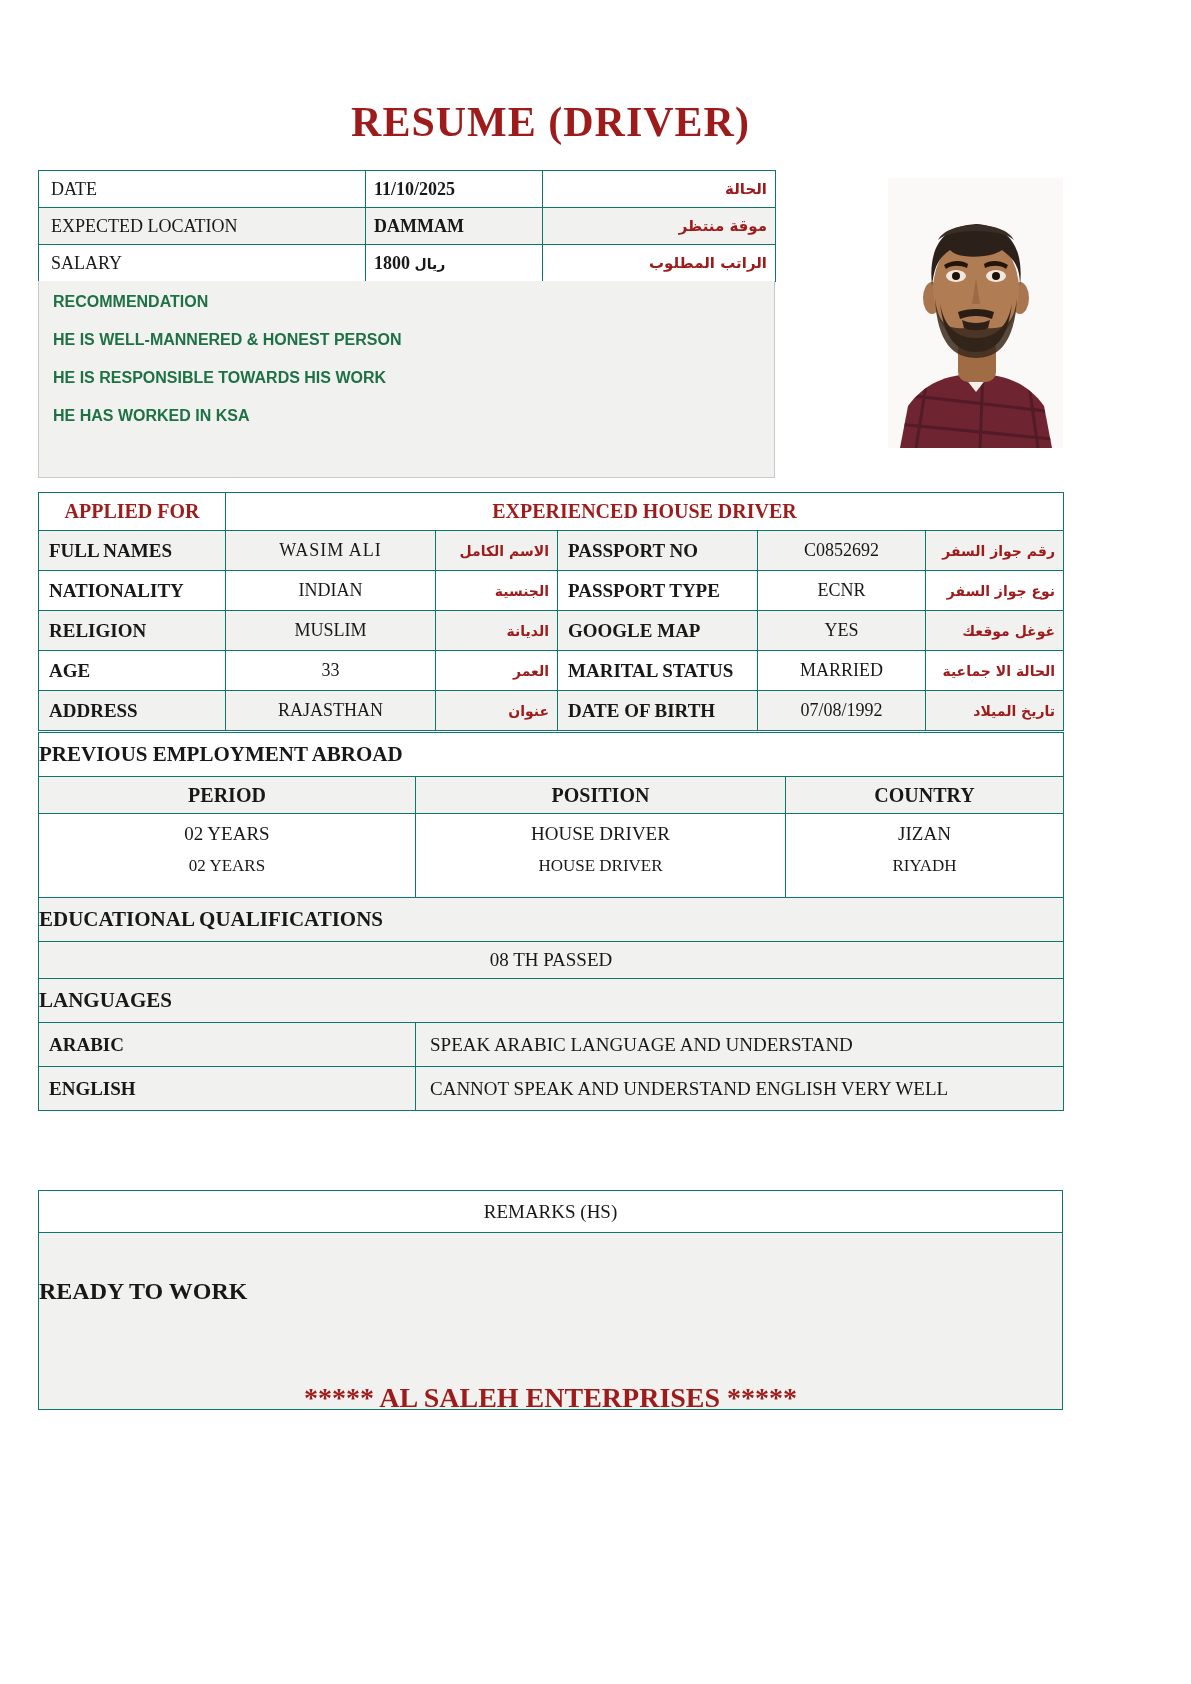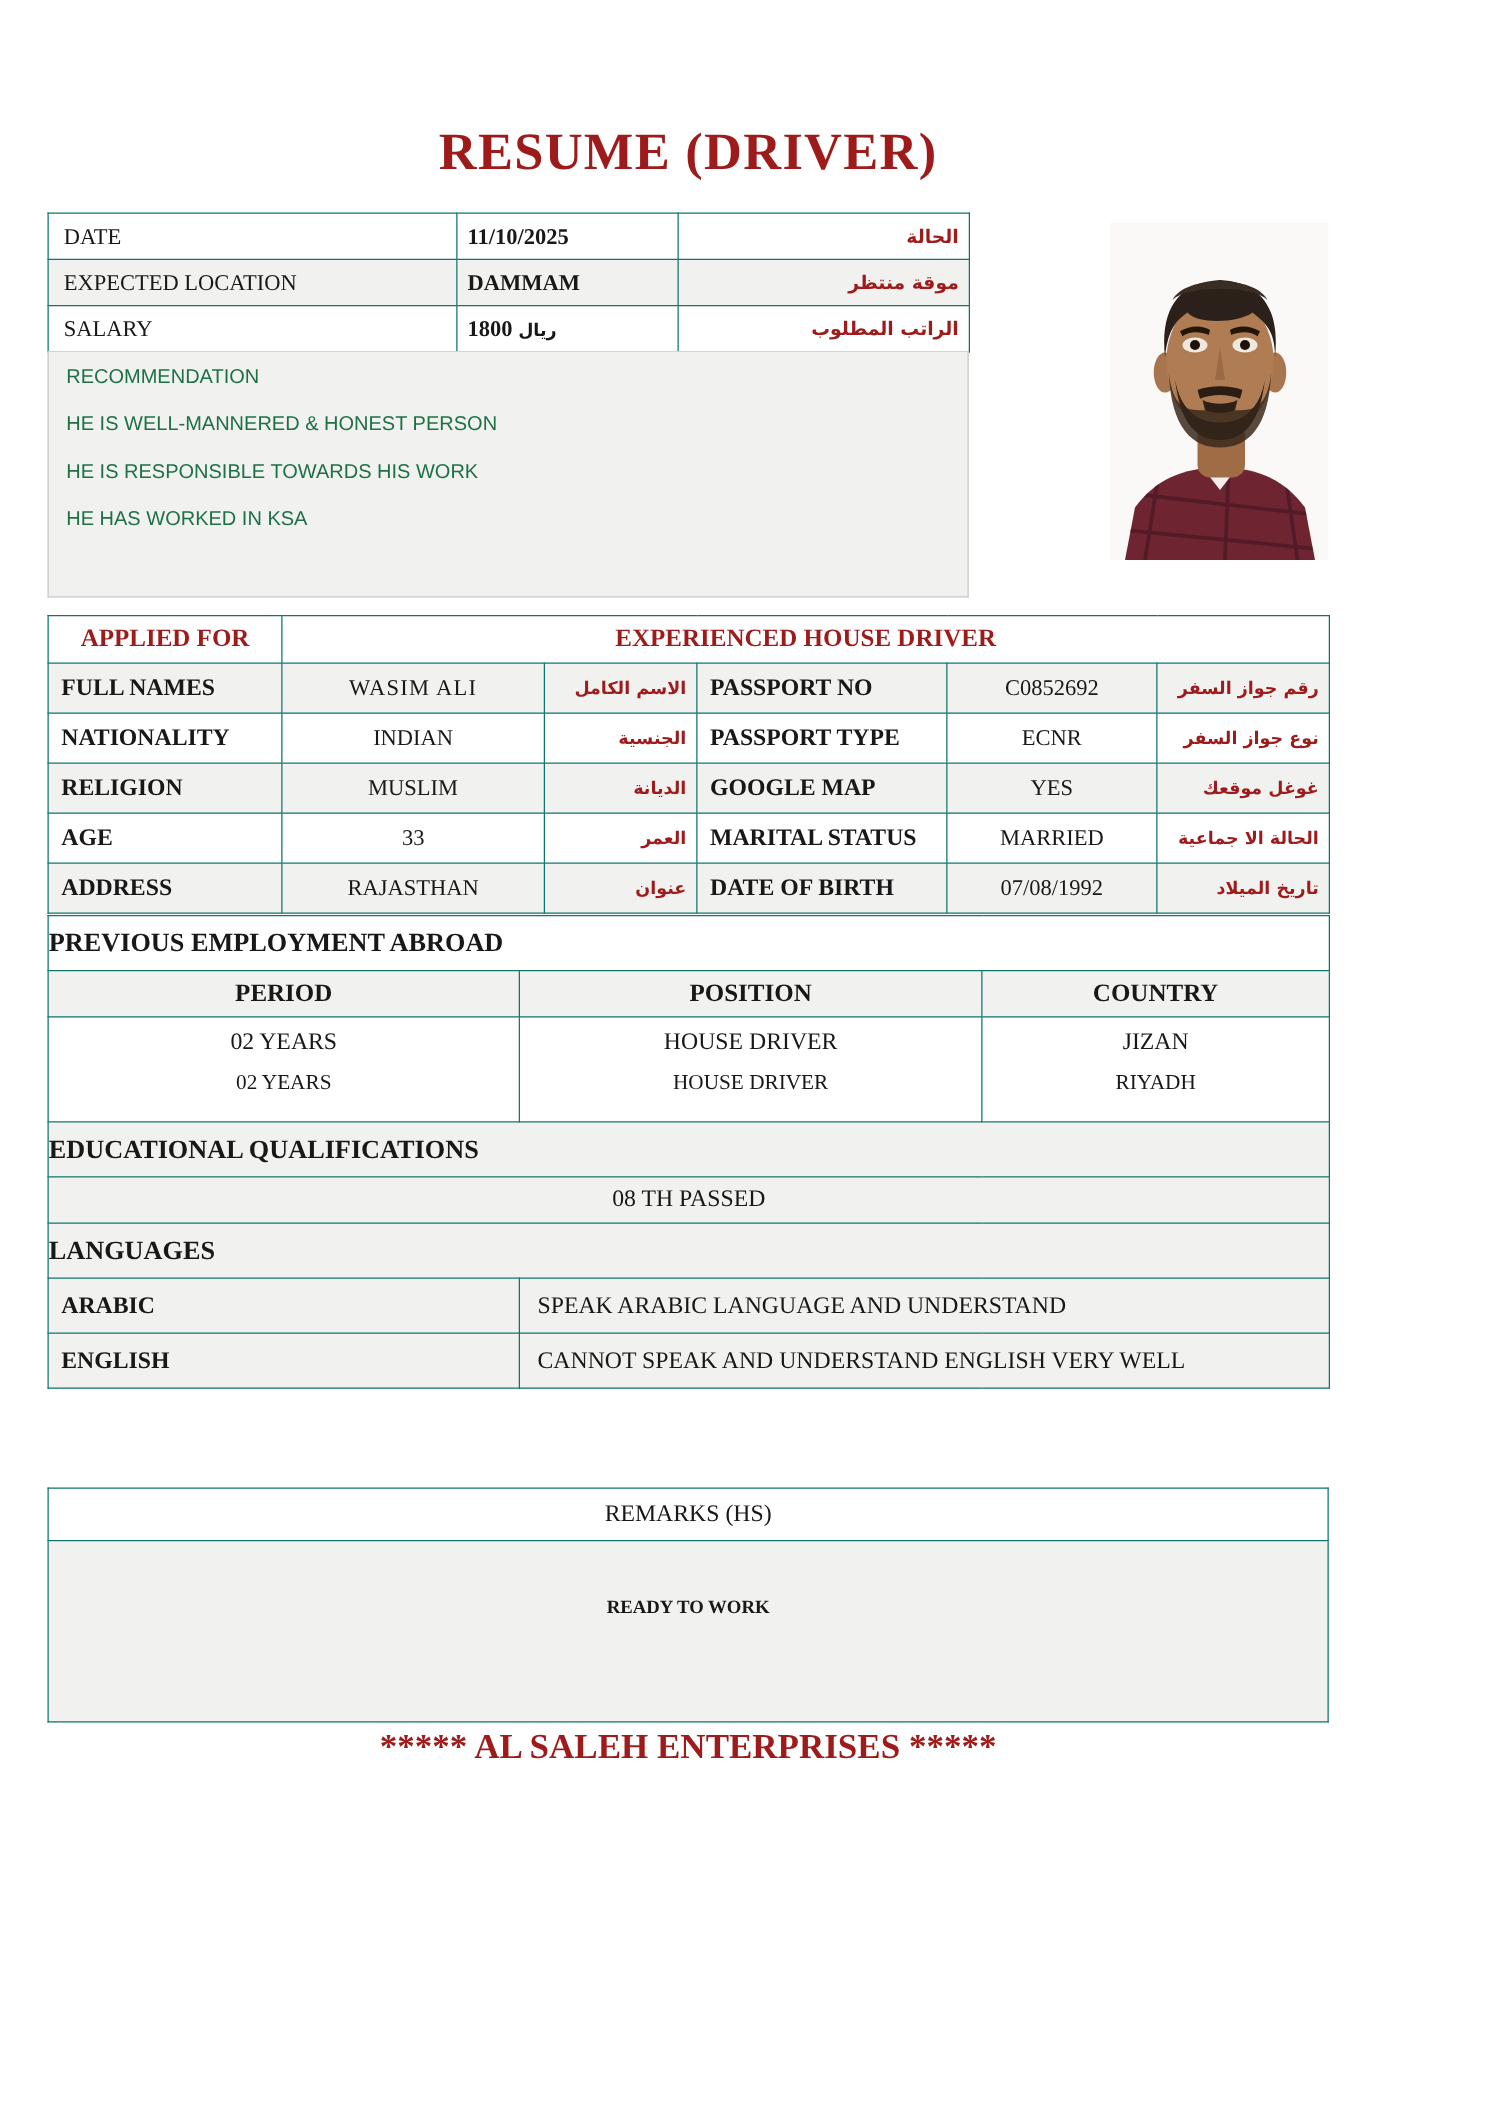--- a/index.html
+++ b/index.html
@@ -26,21 +26,21 @@
   .top-table .lbl { padding-left:12px; }
   .top-table .val { font-weight:bold; padding-left:8px; }
   .top-table .ar  { text-align:right; padding-right:8px; color:#9E1B1B; font-weight:bold;
                     font-family:"DejaVu Sans", sans-serif; font-size:15px; direction:rtl; }
 
   
   .recommendation {
     position:absolute; left:38px; top:281px; width:737px; height:197px;
     background:#F1F1EF; border:1px solid #C9C9C9; border-top:none;
     padding:12px 14px;
-    font-family:"Liberation Sans", sans-serif; font-weight:normal;
+    font-family:"Liberation Sans", sans-serif; font-weight:bold;
     color:#1E7145; font-size:16px;
   }
   .recommendation div { margin-bottom:20px; }
 
   
   .photo { position:absolute; left:888px; top:178px; width:175px; height:270px; overflow:hidden; }
 
   
   .detail-table { position:absolute; left:38px; top:492px; width:1025px; table-layout:fixed; }
   .detail-table td { height:40px; font-size:18px; }
@@ -59,22 +59,22 @@
   .emp-table .data-cell { height:84px; vertical-align:top; text-align:center; padding-top:9px; }
   .emp-table .data-cell .l1 { font-size:19px; margin-bottom:11px; }
   .emp-table .data-cell .l2 { font-size:17px; }
   .emp-table .edu-val { height:37px; text-align:center; font-size:19px; }
   .emp-table .lang-lbl { height:44px; font-weight:bold; padding-left:10px; font-size:19px; }
   .emp-table .lang-val { padding-left:14px; font-size:19px; }
 
   
   .remarks-table { position:absolute; left:38px; top:1190px; width:1025px; table-layout:fixed; }
   .remarks-table .rhead { height:42px; text-align:center; font-size:19px; }
-  .remarks-table .rbody { height:145px; vertical-align:top; text-align:center;
-                          padding-top:45px; font-weight:bold; font-size:15px; }
+  .remarks-table .rbody { height:177px; vertical-align:top; 
+                          padding-top:45px; font-weight:bold; font-size:24px; }
 
   .doc-footer {
     position:absolute; top:1382px; left:38px; width:1025px;
     text-align:center; font-size:28px; font-weight:bold; color:#9E1B1B;
   }
 </style>
 </head>
 <body>
 
 <div class="page">

